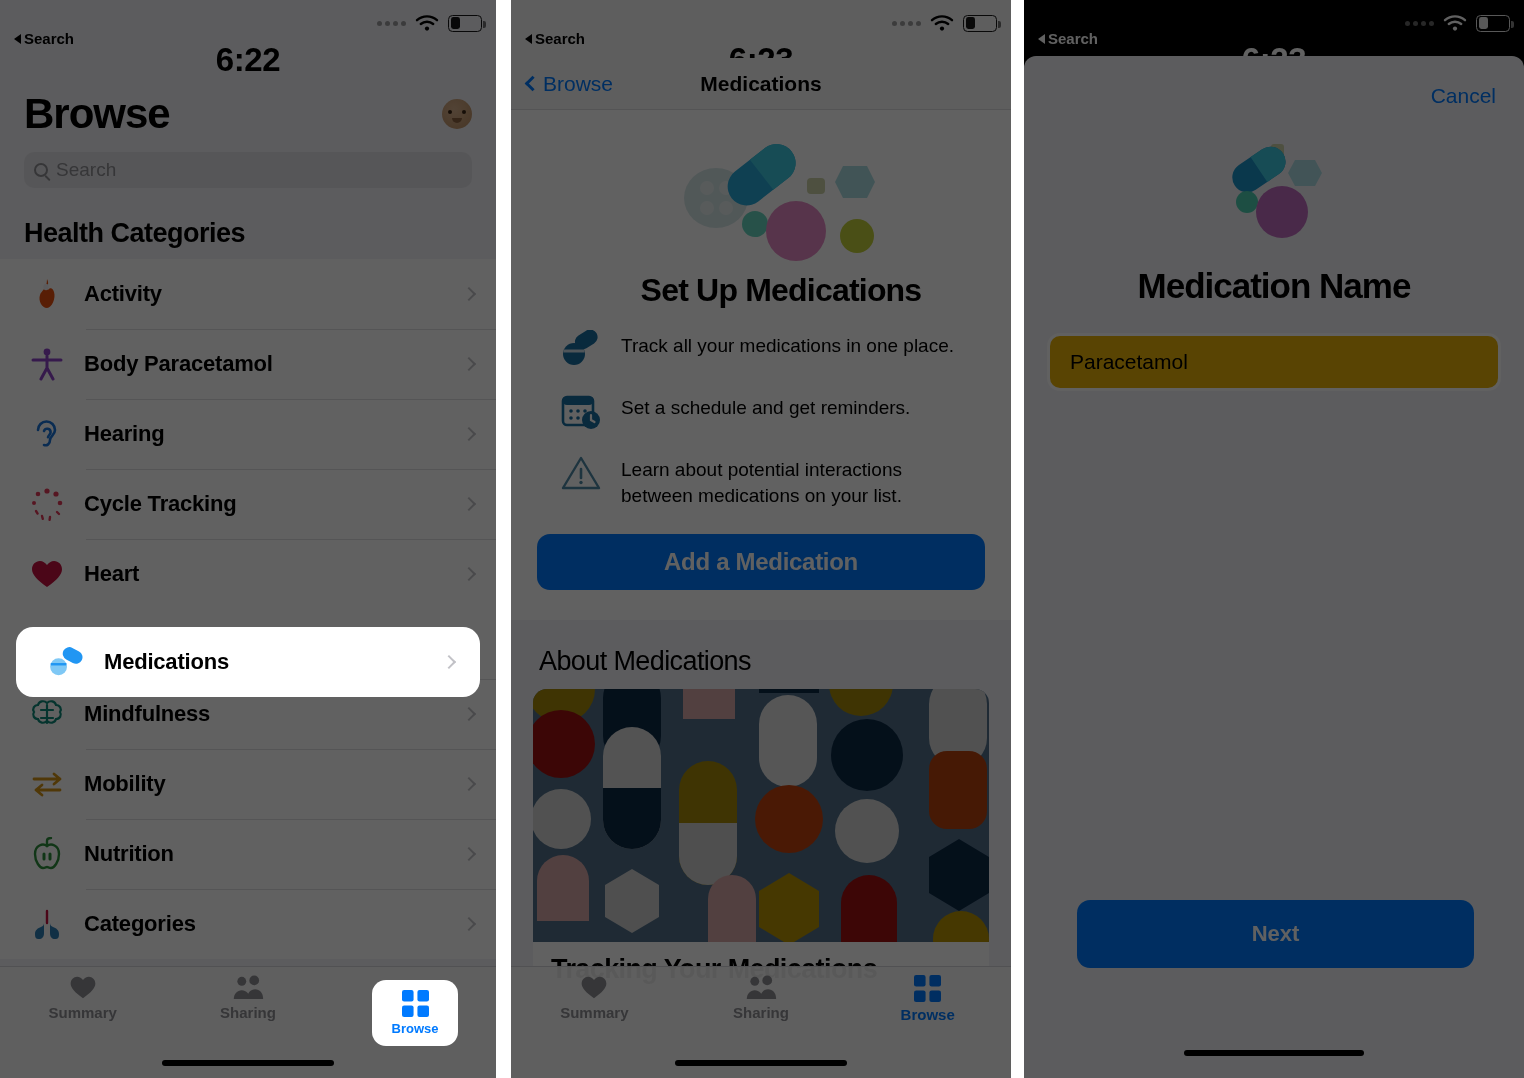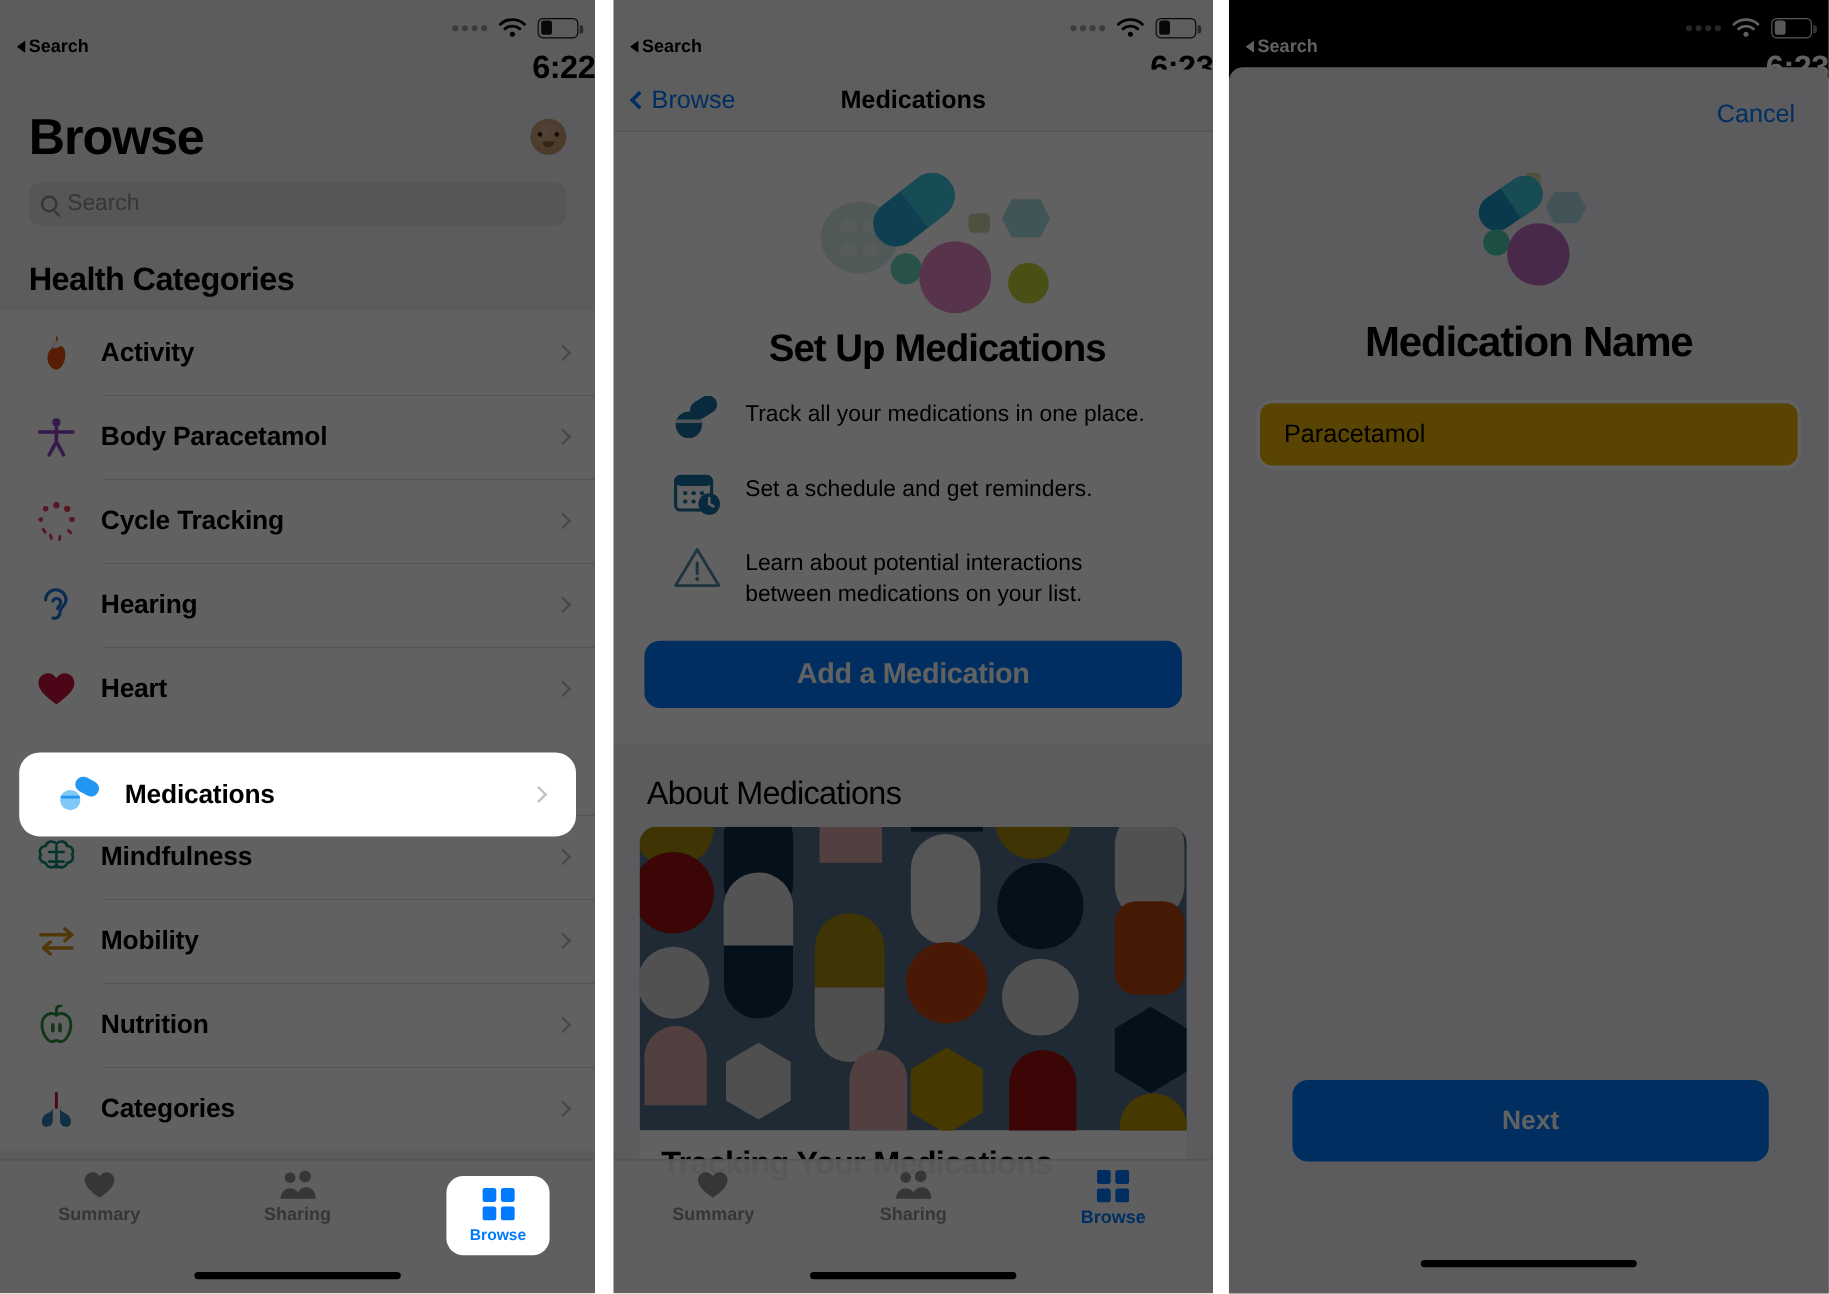--- a/index.html
+++ b/index.html
@@ -23,21 +23,21 @@
   #panel1 { left: 0px;    width: 496px; }
   #panel2 { left: 511px;  width: 500px; }
   #panel3 { left: 1024px; width: 500px; background:#000; }
 
   
   .statusbar {
     position: relative; height: 58px; width: 100%;
   }
   .sb-time {
     position: absolute; left: 0; right: 0; top: 3px;
-    text-align: right; font-size: 27px; font-weight: 600;
+    text-align: center; font-size: 33px; font-weight: 600;
     letter-spacing: -0.4px; color: #000; margin-top: 38px;
   }
   .sb-back {
     position: absolute; left: 14px; top: 30px;
     font-size: 15px; font-weight: 600; color: #000;
     display: flex; align-items: center; gap: 3px;
   }
   .sb-back .tri {
     width: 0; height: 0;
     border-top: 5px solid transparent; border-bottom: 5px solid transparent;
@@ -278,20 +278,31 @@
           </div>
 
           <div class="cat-row">
             <span class="cat-ico">
               <svg width="32" height="34" viewBox="0 0 32 34" stroke="#8e44c9" stroke-width="3" fill="none" stroke-linecap="round">
                   <circle cx="16" cy="5" r="3.4" fill="#8e44c9" stroke="none"></circle>
                   <path d="M16 9v12M2 13h28M10 32l6-11 6 11"></path>
                 </svg>
             </span>
             <span class="cat-label">Body Paracetamol</span>
+            <span class="chev"></span>
+          </div>
+
+          <div class="cat-row">
+            <span class="cat-ico">
+              <svg width="30" height="34" viewBox="0 0 30 34" fill="none" stroke="#1b74d8" stroke-width="2.6" stroke-linecap="round">
+                <path d="M6 13a8.5 8.5 0 0 1 17 0c0 5-5 6-5 10s-3 6-6 5"></path>
+                <path d="M12 14a3.4 3.4 0 0 1 6.6 1.2c0 2.2-2.2 3-2.6 5"></path>
+              </svg>
+            </span>
+            <span class="cat-label">Hearing</span>
             <span class="chev"></span>
           </div>
 
           <div class="cat-row">
             <span class="cat-ico">
               <svg width="34" height="34" viewBox="0 0 34 34">
                 <g fill="#e23b5a">
                     <circle cx="17" cy="4" r="2.6"></circle>
                     <circle cx="26" cy="7" r="2.6"></circle>
                     <circle cx="30" cy="16" r="2.3"></circle>
@@ -300,31 +311,20 @@
                   </g>
                 <g stroke="#e23b5a" stroke-width="2.4" stroke-linecap="round">
                     <path d="M6 24l1.6 2.6"></path>
                     <path d="M12 29l.8 2.8"></path>
                     <path d="M20 30l-.4 2.8"></path>
                     <path d="M27 25l2 2"></path>
                   </g>
               </svg>
             </span>
             <span class="cat-label">Cycle Tracking</span>
-            <span class="chev"></span>
-          </div>
-
-          <div class="cat-row">
-            <span class="cat-ico">
-              <svg width="30" height="34" viewBox="0 0 30 34" fill="none" stroke="#1b74d8" stroke-width="2.6" stroke-linecap="round">
-                <path d="M6 13a8.5 8.5 0 0 1 17 0c0 5-5 6-5 10s-3 6-6 5"></path>
-                <path d="M12 14a3.4 3.4 0 0 1 6.6 1.2c0 2.2-2.2 3-2.6 5"></path>
-              </svg>
-            </span>
-            <span class="cat-label">Hearing</span>
             <span class="chev"></span>
           </div>
 
           <div class="cat-row">
             <span class="cat-ico">
               <svg width="34" height="30" viewBox="0 0 34 30">
                   <path d="M17 28C7 21 2 15.5 2 10.2 2 5.6 5.6 2 9.9 2c3 0 5.4 1.7 7.1 4 1.7-2.3 4.1-4 7.1-4C28.4 2 32 5.6 32 10.2 32 15.5 27 21 17 28z" fill="#c4123f"></path>
                 </svg>
             </span>
             <span class="cat-label">Heart</span>

